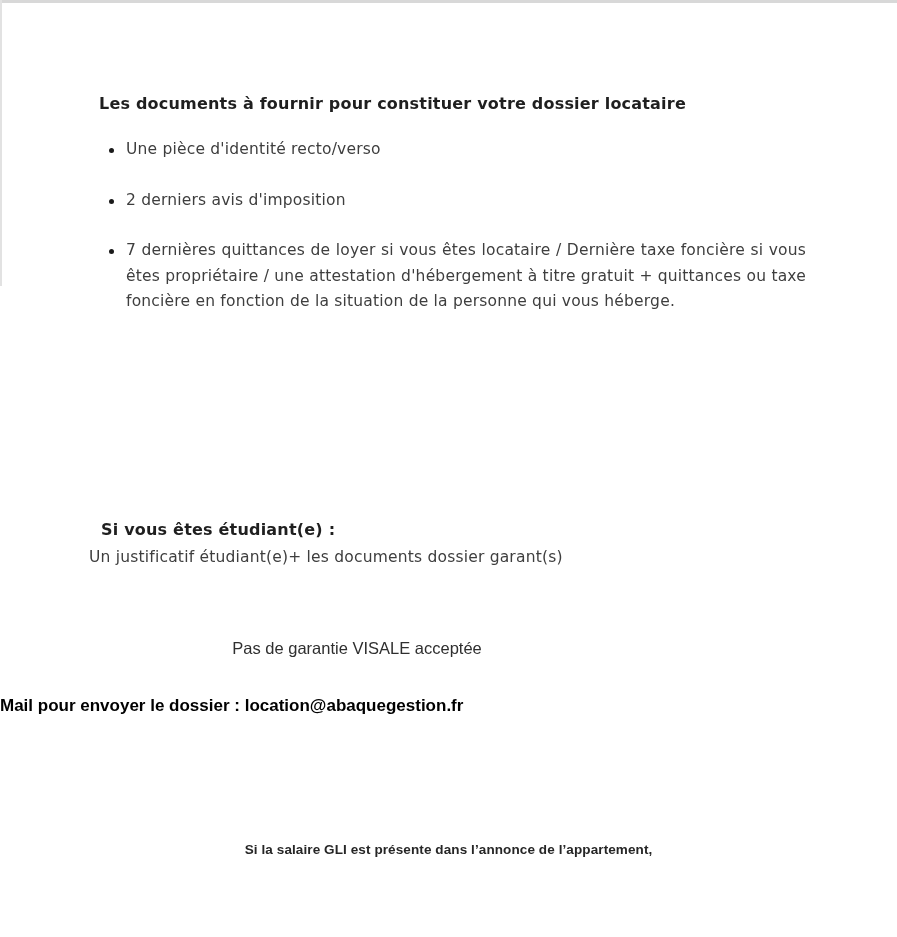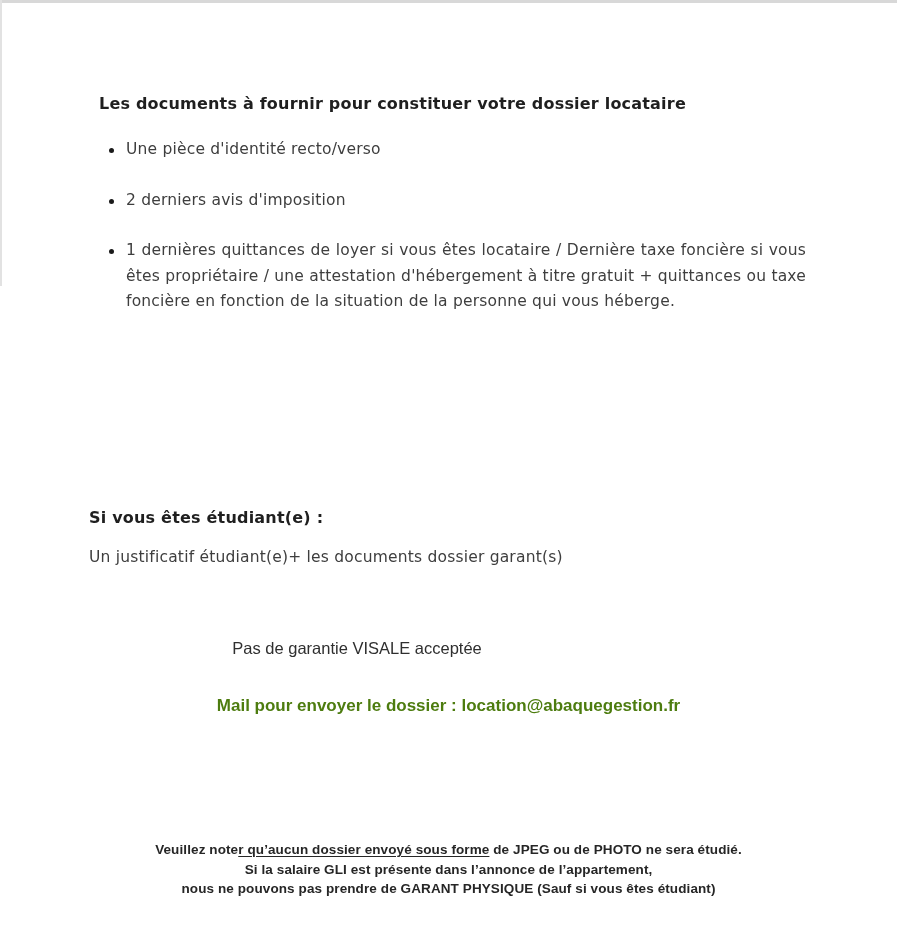--- a/index.html
+++ b/index.html
@@ -42,40 +42,40 @@
     letter-spacing: 0.2px;
   }
   .doc-list li::before {
     content: "";
     position: absolute; left: 14px; top: 11px;
     width: 5px; height: 5px; border-radius: 50%;
     background: #1a1a1a;
   }
   .student-heading {
     position: absolute; left: 89px; top: 508px;
-    margin: 0;
+    margin: 12px;
     font-size: 16px; font-weight: bold;
     color: #1f1f1f; letter-spacing: 0.2px;
   }
   .student-body {
     position: absolute; left: 89px; top: 548px;
     font-size: 15.5px; color: #3e3e3e; letter-spacing: 0.2px;
   }
   .visale-note {
     position: absolute; left: 0; top: 639px;
     width: 714px; text-align: center;
     font-family: "Liberation Sans", sans-serif;
     font-size: 16.5px; color: #2f2f2f;
   }
   .mail-note {
     position: absolute; left: 0; top: 696px;
-    width: 897px; text-align: center;
+    width: 897px; text-align: left;
     font-family: "Liberation Sans", sans-serif;
     font-size: 17px; font-weight: bold;
-    color: #4d7c0f;
+    color: #000000;
   }
   .footer-note {
     position: absolute; left: 0; top: 840px;
     width: 897px; text-align: center;
     font-family: "Liberation Sans", sans-serif;
     font-size: 13.5px; font-weight: bold;
     color: #262626;
     line-height: 19.5px;
     letter-spacing: 0.1px;
   }
@@ -90,30 +90,28 @@
 <div>
 
   <div class="top-rule"></div>
   <div class="left-rule"></div>
 
   <h1 class="title">Les documents à fournir pour constituer votre dossier locataire</h1>
 
   <ul class="doc-list">
     <li>Une pièce d'identité recto/verso</li>
     <li>2 derniers avis d'imposition</li>
-    <li>1 dernières quittances de loyer si vous êtes locataire / Dernière taxe foncière si vous êtes propriétaire / une attestation d'hébergement à titre gratuit + quittances ou taxe foncière en fonction de la situation de la personne qui vous héberge.</li>
+    <li>7 dernières quittances de loyer si vous êtes locataire / Dernière taxe foncière si vous êtes propriétaire / une attestation d'hébergement à titre gratuit + quittances ou taxe foncière en fonction de la situation de la personne qui vous héberge.</li>
   </ul>
 
   <h2 class="student-heading">Si vous êtes étudiant(e) :</h2>
 
   <div class="student-body">Un justificatif étudiant(e)+ les documents dossier garant(s)</div>
 
   <div class="visale-note">Pas de garantie VISALE acceptée</div>
 
   <div class="mail-note">Mail pour envoyer le dossier : location@abaquegestion.fr</div>
 
   <div class="footer-note">
-    <div><span>Veuillez note</span><span class="underlined">r qu’aucun dossier envoyé sous forme</span><span> de JPEG ou de PHOTO ne sera étudié.</span></div>
     <div>Si la salaire GLI est présente dans l’annonce de l’appartement,</div>
-    <div>nous ne pouvons pas prendre de GARANT PHYSIQUE (Sauf si vous êtes étudiant)</div>
   </div>
 
 </div>
 
 </body></html>

